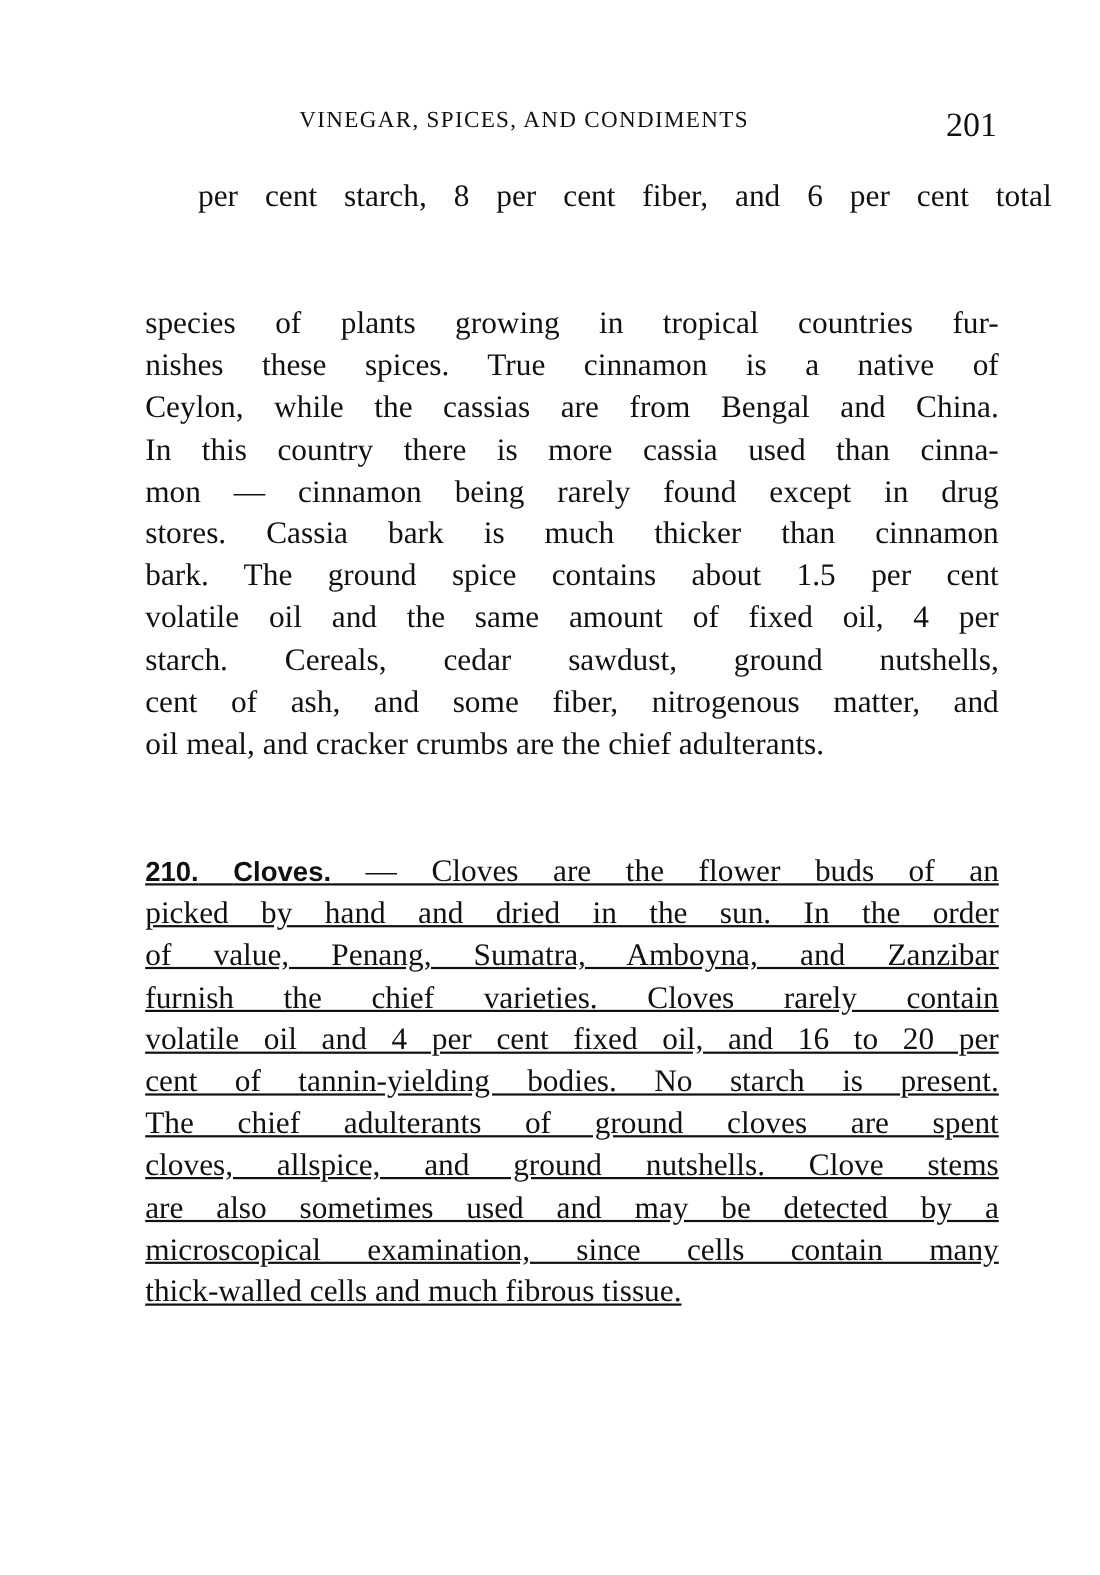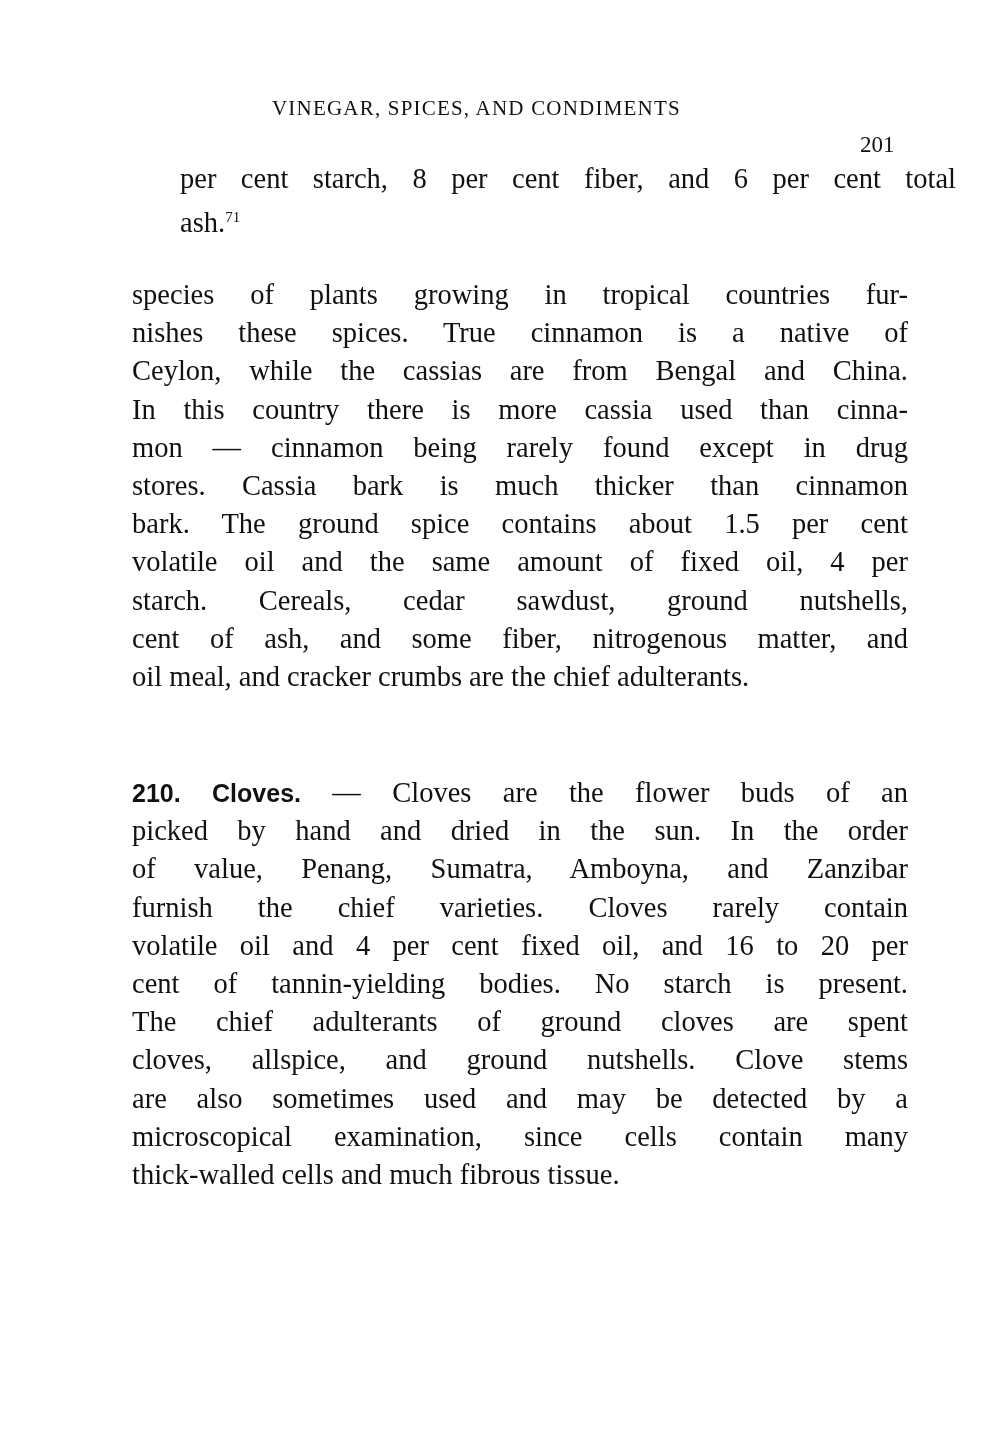--- a/index.html
+++ b/index.html
@@ -1,40 +1,39 @@
 <!DOCTYPE html>
 <html><head>
 <meta charset="utf-8">
 <style>
   html, body { margin:0; padding:0; background:#ffffff; }
   body { width:1000px; height:1432px; position:relative; overflow:hidden;
          font-family:"Liberation Serif","DejaVu Serif",serif; color:#111; }
   .header { position:absolute; top:96px; left:0; width:844px; height:30px; }
   .running-title { position:absolute; left:272px; top:0; font-size:21px; letter-spacing:1.2px; }
-  .page-num { position:absolute; left:860px; top:0; font-size:23px;margin-top:36px; }
+  .page-num { position:absolute; left:860px; top:0; font-size:31px; }
   .text { position:absolute; left:132px; width:776px; font-size:28.5px; line-height:38.2px; }
   .line { display:block; white-space:nowrap; text-align:justify; text-align-last:justify; height:38.2px; }
   .line.last { text-align-last:left; }
   .bold { font-family:"Liberation Sans","DejaVu Sans",sans-serif; font-weight:bold; font-size:25px; }
   sup { font-size:15px; vertical-align:10px; }
   #p0 { top:160px;margin-left:48px; }
   #p1 { top:276px; }
-  #p2 { top:774px; }
+  #p2 { top:774px;text-decoration:underline; }
 </style>
 </head>
 <body>
 
 <div class="header">
   <span class="running-title">VINEGAR, SPICES, AND CONDIMENTS</span>
   <span class="page-num">201</span>
 </div>
 
 <div class="text" id="p0">
   <span class="line">per cent starch, 8 per cent fiber, and 6 per cent total</span>
-  <span class="line last"><span>ash.</span><sup>71</sup></span>
 </div>
 
 <div class="text" id="p1">
   <span class="line">species of plants growing in tropical countries fur-</span>
   <span class="line">nishes these spices. True cinnamon is a native of</span>
   <span class="line">Ceylon, while the cassias are from Bengal and China.</span>
   <span class="line">In this country there is more cassia used than cinna-</span>
   <span class="line">mon — cinnamon being rarely found except in drug</span>
   <span class="line">stores. Cassia bark is much thicker than cinnamon</span>
   <span class="line">bark. The ground spice contains about 1.5 per cent</span>

